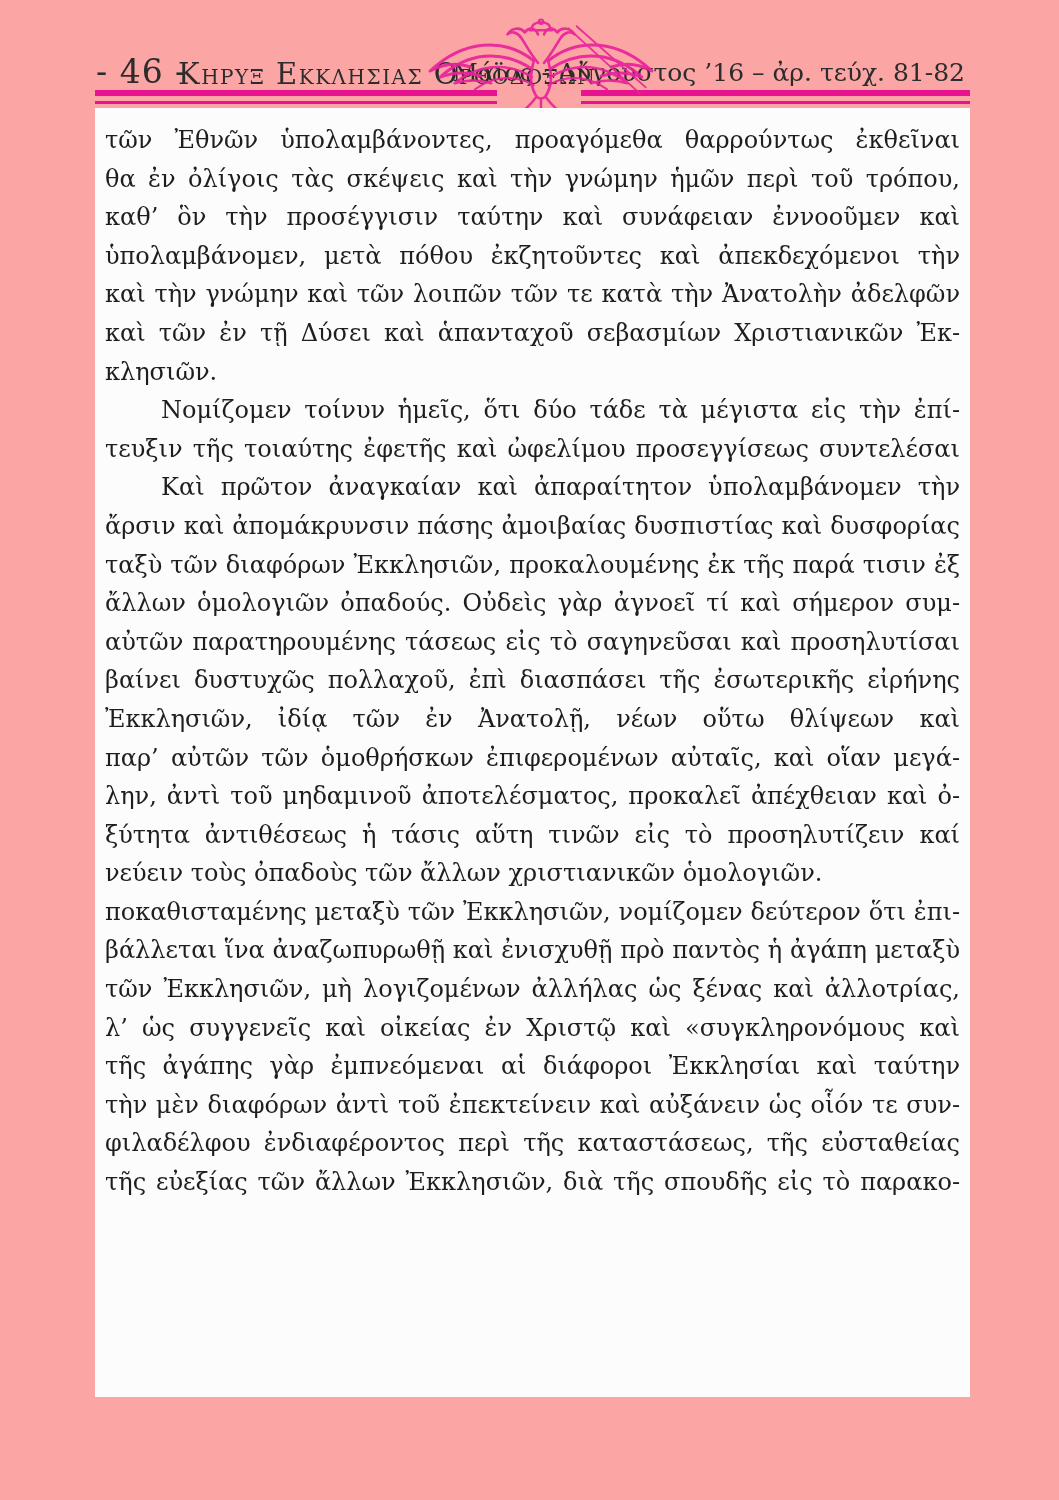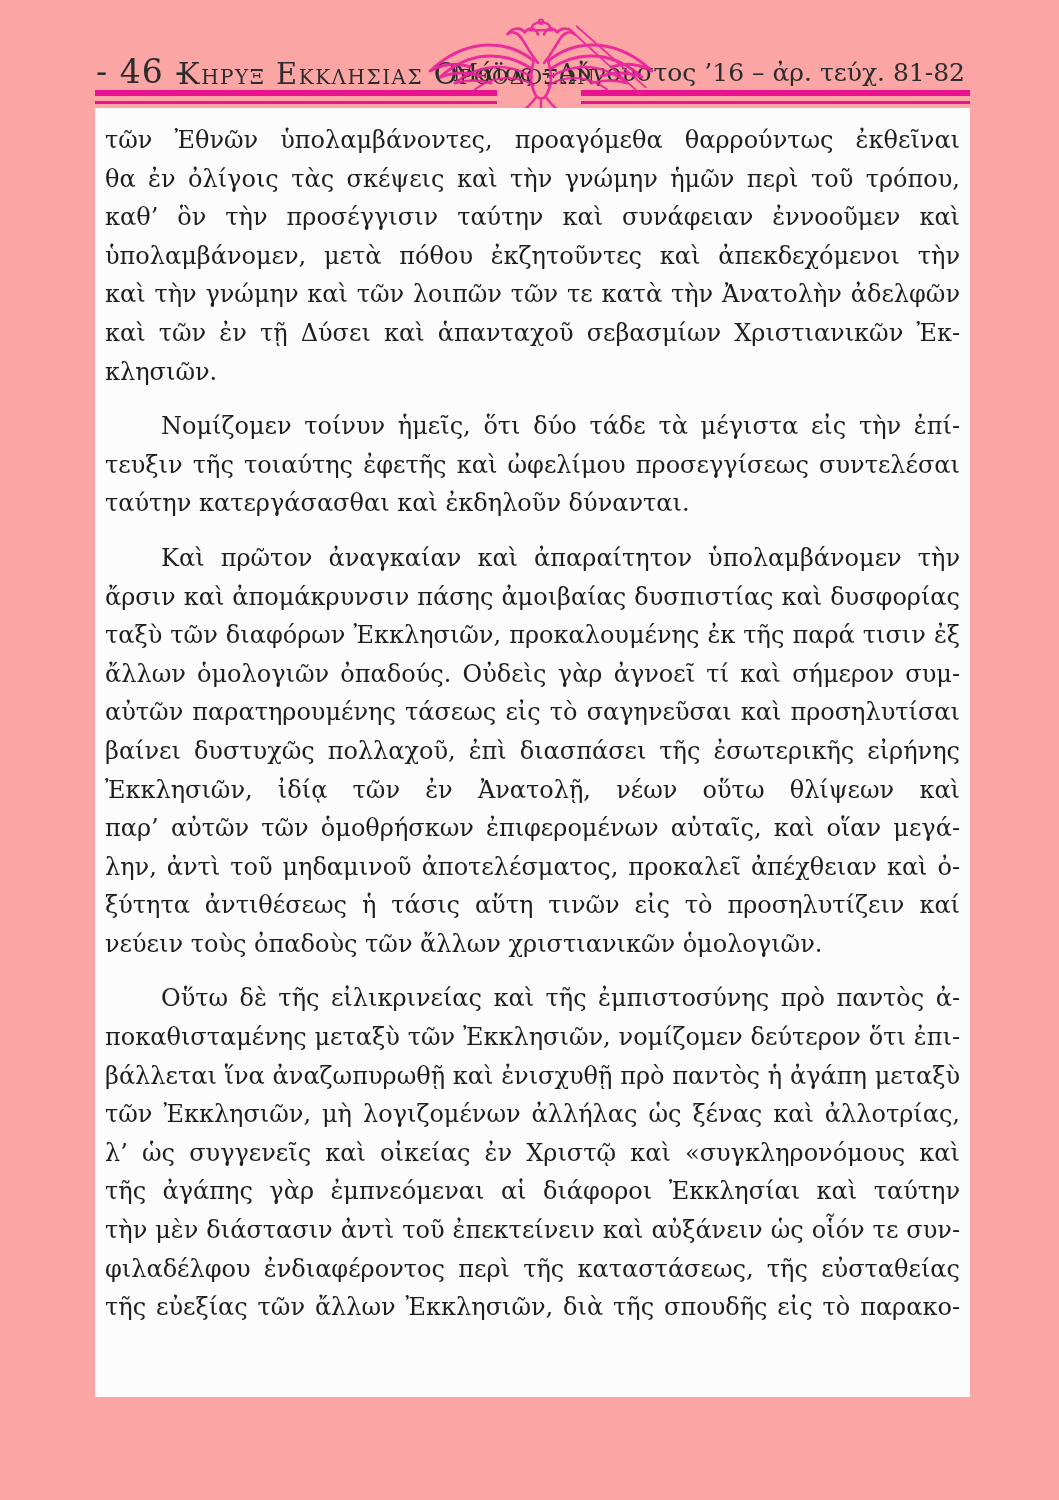--- a/index.html
+++ b/index.html
@@ -60,21 +60,21 @@
   .line {
     height: 38.6px;
     line-height: 38.6px;
     font-size: 24px;
     text-align: justify;
     text-align-last: justify;
     overflow: hidden;
     color: #1e1e1e;
   }
   .line.lastline { text-align-last: left; }
-  .line.indent   { padding-left: 56px; margin-top: 16px; }
+  .line.indent   { padding-left: 56px; }
 </style>
 </head>
 <body>
 
 <div class="page">
 
   <div class="page-number">- 46 -</div>
   <div class="masthead">Κηρυξ Εκκλησιας Ορθοδοξων</div>
   <div class="issue-info">Μάϊος - Αὔγουστος ’16 – ἀρ. τεύχ. 81-82</div>
 
@@ -119,41 +119,39 @@
         <div class="line">θα ἐν ὀλίγοις τὰς σκέψεις καὶ τὴν γνώμην ἡμῶν περὶ τοῦ τρόπου,</div>
         <div class="line">καθ’ ὃν τὴν προσέγγισιν ταύτην καὶ συνάφειαν ἐννοοῦμεν καὶ δυνατὴν</div>
         <div class="line">ὑπολαμβάνομεν, μετὰ πόθου ἐκζητοῦντες καὶ ἀπεκδεχόμενοι τὴν κρίσιν</div>
         <div class="line">καὶ τὴν γνώμην καὶ τῶν λοιπῶν τῶν τε κατὰ τὴν Ἀνατολὴν ἀδελφῶν</div>
         <div class="line">καὶ τῶν ἐν τῇ Δύσει καὶ ἁπανταχοῦ σεβασμίων Χριστιανικῶν Ἐκ-</div>
         <div class="line lastline">κλησιῶν.</div>
       </div>
       <div class="para">
         <div class="line indent">Νομίζομεν τοίνυν ἡμεῖς, ὅτι δύο τάδε τὰ μέγιστα εἰς τὴν ἐπί-</div>
         <div class="line">τευξιν τῆς τοιαύτης ἐφετῆς καὶ ὠφελίμου προσεγγίσεως συντελέσαι καὶ</div>
-        <div class="line lastline">ταύτην κατεργάσασθαι καὶ ἐκδηλοῦν δύνανται.</div>
       </div>
       <div class="para">
         <div class="line indent">Καὶ πρῶτον ἀναγκαίαν καὶ ἀπαραίτητον ὑπολαμβάνομεν τὴν</div>
         <div class="line">ἄρσιν καὶ ἀπομάκρυνσιν πάσης ἀμοιβαίας δυσπιστίας καὶ δυσφορίας με-</div>
         <div class="line">ταξὺ τῶν διαφόρων Ἐκκλησιῶν, προκαλουμένης ἐκ τῆς παρά τισιν ἐξ</div>
         <div class="line">ἄλλων ὁμολογιῶν ὀπαδούς. Οὐδεὶς γὰρ ἀγνοεῖ τί καὶ σήμερον συμ-</div>
         <div class="line">αὐτῶν παρατηρουμένης τάσεως εἰς τὸ σαγηνεῦσαι καὶ προσηλυτίσαι</div>
         <div class="line">βαίνει δυστυχῶς πολλαχοῦ, ἐπὶ διασπάσει τῆς ἐσωτερικῆς εἰρήνης τῶν</div>
         <div class="line">Ἐκκλησιῶν, ἰδίᾳ τῶν ἐν Ἀνατολῇ, νέων οὕτω θλίψεων καὶ δοκιμασιῶν</div>
         <div class="line">παρ’ αὐτῶν τῶν ὁμοθρήσκων ἐπιφερομένων αὐταῖς, καὶ οἵαν μεγά-</div>
         <div class="line">λην, ἀντὶ τοῦ μηδαμινοῦ ἀποτελέσματος, προκαλεῖ ἀπέχθειαν καὶ ὀ-</div>
         <div class="line">ξύτητα ἀντιθέσεως ἡ τάσις αὕτη τινῶν εἰς τὸ προσηλυτίζειν καί σαγη-</div>
         <div class="line lastline">νεύειν τοὺς ὀπαδοὺς τῶν ἄλλων χριστιανικῶν ὁμολογιῶν.</div>
       </div>
       <div class="para">
-        <div class="line indent">Οὕτω δὲ τῆς εἰλικρινείας καὶ τῆς ἐμπιστοσύνης πρὸ παντὸς ἀ-</div>
         <div class="line">ποκαθισταμένης μεταξὺ τῶν Ἐκκλησιῶν, νομίζομεν δεύτερον ὅτι ἐπι-</div>
         <div class="line">βάλλεται ἵνα ἀναζωπυρωθῇ καὶ ἐνισχυθῇ πρὸ παντὸς ἡ ἀγάπη μεταξὺ</div>
         <div class="line">τῶν Ἐκκλησιῶν, μὴ λογιζομένων ἀλλήλας ὡς ξένας καὶ ἀλλοτρίας, ἀλ-</div>
         <div class="line">λ’ ὡς συγγενεῖς καὶ οἰκείας ἐν Χριστῷ καὶ «συγκληρονόμους καὶ συσ-</div>
         <div class="line">τῆς ἀγάπης γὰρ ἐμπνεόμεναι αἱ διάφοροι Ἐκκλησίαι καὶ ταύτην προτάσ-</div>
-        <div class="line">τὴν μὲν διάστασιν ἀντὶ τοῦ ἐπεκτείνειν καὶ αὐξάνειν ὡς οἷόν τε συν-</div>
+        <div class="line">τὴν μὲν διαφόρων ἀντὶ τοῦ ἐπεκτείνειν καὶ αὐξάνειν ὡς οἷόν τε συν-</div>
         <div class="line">φιλαδέλφου ἐνδιαφέροντος περὶ τῆς καταστάσεως, τῆς εὐσταθείας καὶ</div>
         <div class="line">τῆς εὐεξίας τῶν ἄλλων Ἐκκλησιῶν, διὰ τῆς σπουδῆς εἰς τὸ παρακο-</div>
       </div>
     </div>
 
 </div>
 
 </body></html>

